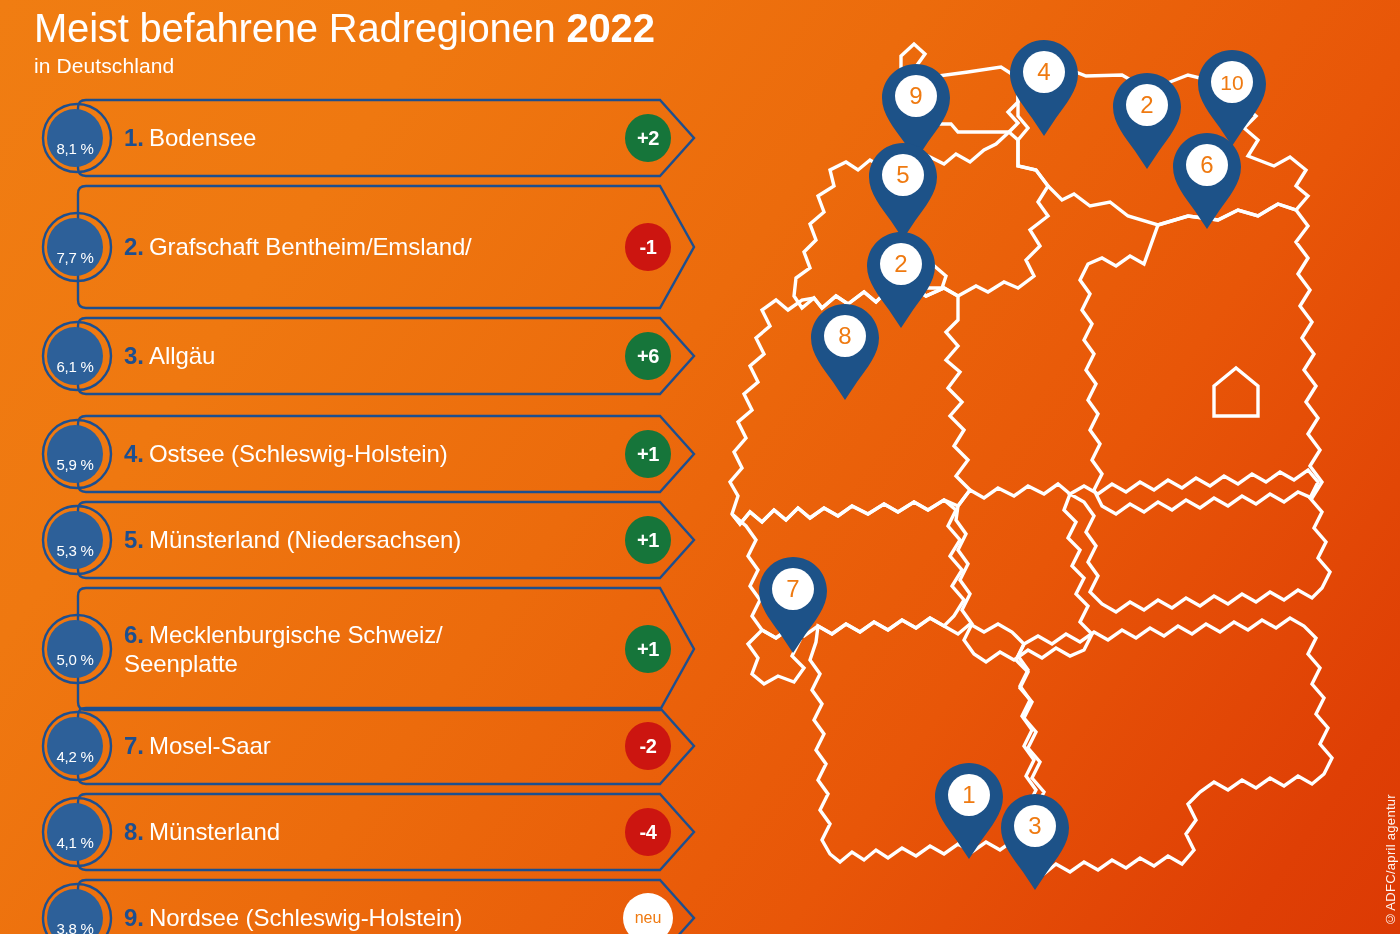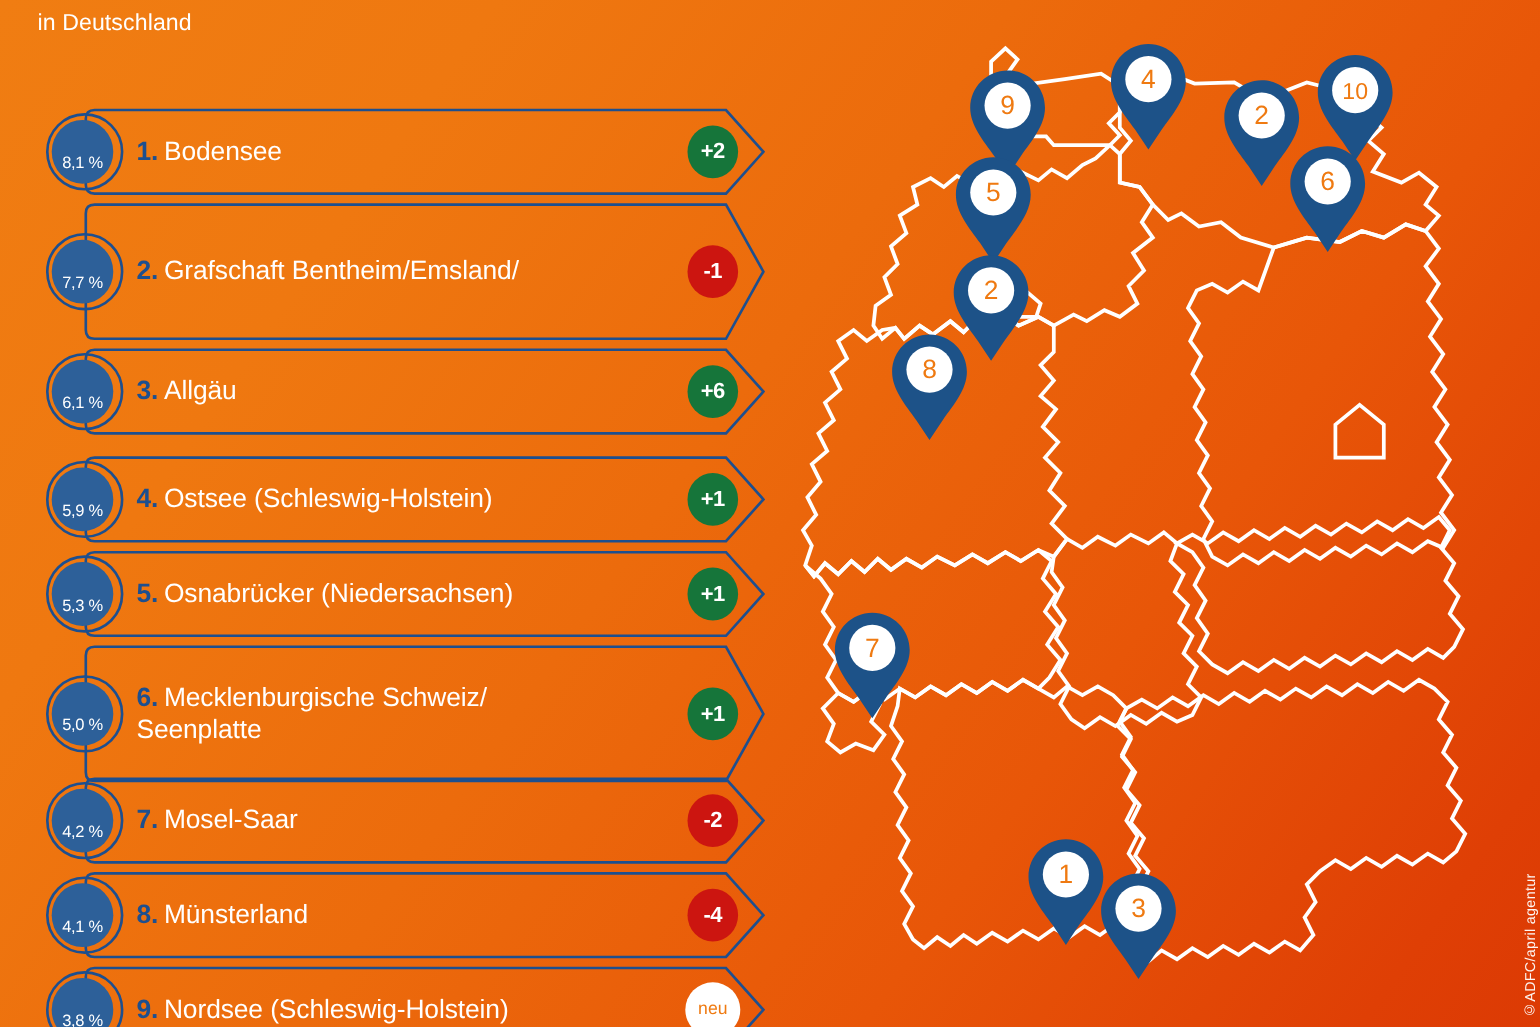--- a/index.html
+++ b/index.html
@@ -190,20 +190,21 @@
     writing-mode: vertical-rl;
     transform: rotate(180deg);
     letter-spacing: 0.3px;
     opacity: 0.95;
   }
 </style>
 </head>
 <body>
 
 <div id="header">
+  <div id="title"><span>Meist befahrene Radregionen </span><span class="yr">2022</span></div>
   <div id="subtitle">in Deutschland</div>
 </div>
 
 <div id="ranking">
     <div class="row" style="height: 80px;">
       <svg class="row-svg" height="80" viewBox="0 0 660 80">
         <path d="M 50 2 L 624 2 L 658 40 L 624 78 L 50 78 Q 42 78 42 70 L 42 10 Q 42 2 50 2 Z" fill="none" stroke="#1d4f8f" stroke-width="2.4"></path>
         <circle cx="41" cy="40" r="34" fill="none" stroke="#1d4f8f" stroke-width="2.4"></circle>
       </svg>
       <div class="row-inner" style="height: 80px;">
@@ -286,21 +287,21 @@
         <path d="M 50 2 L 624 2 L 658 40 L 624 78 L 50 78 Q 42 78 42 70 L 42 10 Q 42 2 50 2 Z" fill="none" stroke="#1d4f8f" stroke-width="2.4"></path>
         <circle cx="41" cy="40" r="34" fill="none" stroke="#1d4f8f" stroke-width="2.4"></circle>
       </svg>
       <div class="row-inner" style="height: 80px;">
         <div class="pct-wrap" style="height: 80px;">
           <div class="pct-disc" style="top: 11px;"></div>
           <span class="pct-text">5,3 %</span>
         </div>
         <div class="label" style="min-height: 80px;">
           <div class="label-inner">
-            <div class="lbl-line"><span class="rank-no">5.</span><span class="region-name">Osnabrücker (Niedersachsen)</span></div>
+            <div class="lbl-line"><span class="rank-no">5.</span><span class="region-name">Münsterland (Niedersachsen)</span></div>
           </div>
         </div>
         <div class="badge-wrap" style="min-height: 80px;">
           <div class="badge up">+1</div>
         </div>
       </div>
     </div>
     <div class="row" style="height: 114px;">
       <svg class="row-svg" height="126" viewBox="0 0 660 126">
         <path d="M 50 2 L 624 2 L 658 63 L 624 124 L 50 124 Q 42 124 42 116 L 42 10 Q 42 2 50 2 Z" fill="none" stroke="#1d4f8f" stroke-width="2.4"></path>

